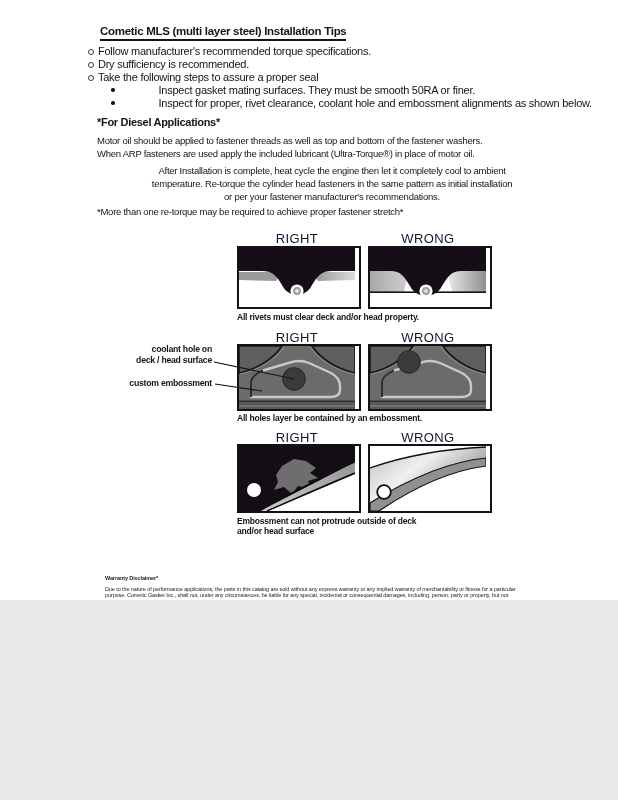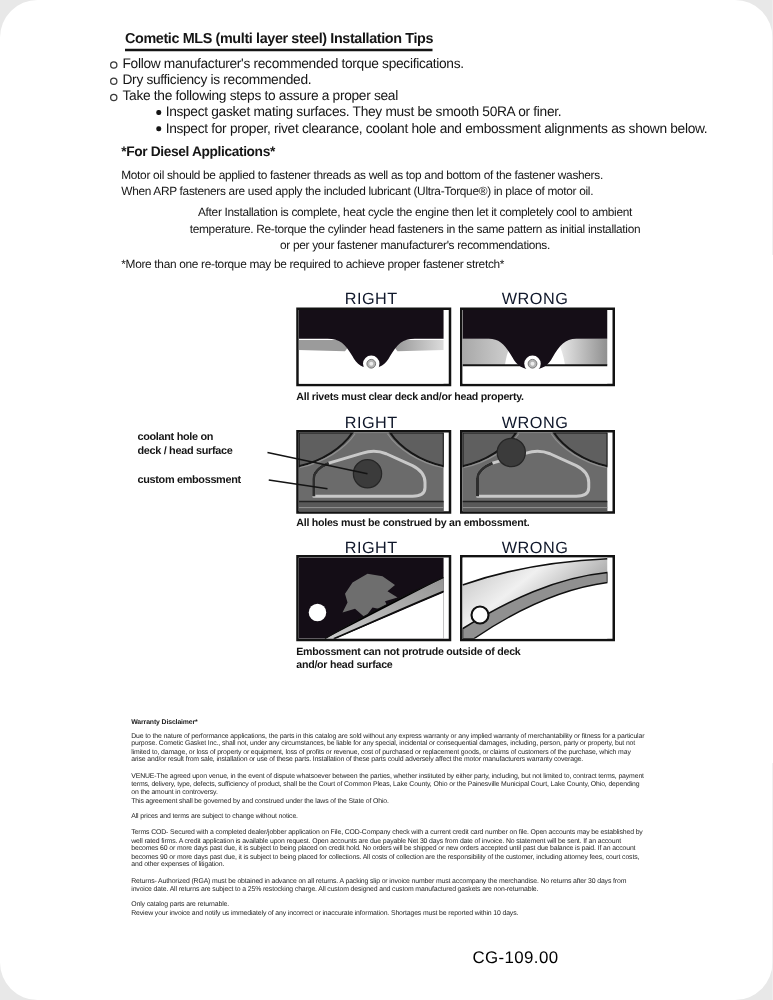--- a/index.html
+++ b/index.html
@@ -1,46 +1,46 @@
 <!DOCTYPE html>
 <html><head>
 <meta charset="utf-8">
 <style>
   html,body{margin:0;padding:0;background:#e8e8e8;}
   .page{
-    position:relative;width:618px;height:800px;background:#ffffff;
+    position:relative;width:618px;height:600px;background:#ffffff;
     font-family:"Liberation Sans","DejaVu Sans",sans-serif;color:#151515;
-    overflow:hidden;margin:0 auto;border-radius:30px;
+    overflow:hidden;margin:0 auto;
   }
   .abs{position:absolute;}
   .title{
     left:100px;top:25px;font-size:11.5px;font-weight:bold;letter-spacing:-0.3px;
     border-bottom:2px solid #141414;padding-bottom:2px;
   }
   .bullets{left:88px;top:45px;font-size:11px;letter-spacing:-0.25px;line-height:13px;}
   .bullet-row{display:flex;align-items:flex-start;}
   .ring{
     display:inline-block;width:4px;height:4px;border:1px solid #3a3a3a;border-radius:50%;
     margin:3.5px 4px 0 0;flex:0 0 auto;
   }
-  .sub{margin-left:37px;}
+  .sub{margin-left:23px;gap:40px;}
   .dot{
     display:inline-block;width:3.5px;height:3.5px;background:#141414;border-radius:50%;
     margin:4px 4px 0 0;flex:0 0 auto;
   }
   .diesel-head{left:97px;top:116px;font-size:11px;font-weight:bold;letter-spacing:-0.3px;}
   .para{left:97px;width:470px;font-size:9.5px;letter-spacing:-0.25px;line-height:13px;white-space:pre-line;}
   .p1{top:134px;}
   .p2{top:164px;text-align:center;}
   .note{top:205px;}
   .diag-title{width:120px;text-align:center;font-size:13px;letter-spacing:0.4px;color:#0f172a;}
   .panel{width:120px;border:2px solid #121212;line-height:0;background:#fff;}
   .caption{font-size:8.5px;font-weight:bold;letter-spacing:-0.2px;line-height:10px;white-space:pre-line;}
   .lbl{
-    left:110px;width:102px;text-align:left;font-size:8.7px;font-weight:bold;
+    left:110px;width:102px;text-align:right;font-size:8.7px;font-weight:bold;
     letter-spacing:-0.25px;line-height:10.5px;
   }
   .fine{left:105px;width:412px;font-size:5.5px;line-height:6.6px;letter-spacing:-0.1px;color:#1c1c1c;}
   .fine p{margin:0 0 6px 0;white-space:pre-line;}
   .fine .fh{font-weight:bold;margin-bottom:4px;}
   .footer-code{left:378px;top:758px;font-size:13.5px;letter-spacing:0.3px;color:#000000;}
   svg{display:block;}
 </style>
 </head>
 <body>
@@ -163,21 +163,21 @@
       <path d="M12,51 L12,37 C12,32 17,27.5 24,24.5" fill="none" stroke="#2e2e2e" stroke-width="2.4"></path>
       <circle cx="39" cy="16" r="11.3" fill="#3b3b3b" stroke="#262626" stroke-width="1"></circle>
     </svg>
   </div>
 
   <svg class="abs" style="left:110px;top:340px;pointer-events:none;" width="200" height="60" viewBox="0 0 200 60">
     <line x1="104" y1="22" x2="184" y2="39" stroke="#141414" stroke-width="1.1"></line>
     <line x1="105" y1="44" x2="152" y2="51" stroke="#141414" stroke-width="1.1"></line>
   </svg>
 
-  <div class="abs caption" style="left:237px;top:413px;">All holes must be construed by an embossment.</div>
+  <div class="abs caption" style="left:237px;top:413px;">All holes layer be contained by an embossment.</div>
 
   <div class="abs diag-title" style="left:237px;top:430px;">RIGHT</div>
   <div class="abs diag-title" style="left:368px;top:430px;">WRONG</div>
 
   <div class="abs panel" style="left:237px;top:444px;">
     <svg width="116" height="65" viewBox="0 0 116 65">
       <rect width="116" height="65" fill="#140d16"></rect>
       <polygon points="37,29 43,20 55,13 67,15 77,22 71,27 79,32 69,35 73,43 59,40 53,48 45,41 35,44 39,36" fill="#6e6e6e"></polygon>
       <defs>
           <linearGradient id="g3r" x1="0" y1="1" x2="1" y2="0">

